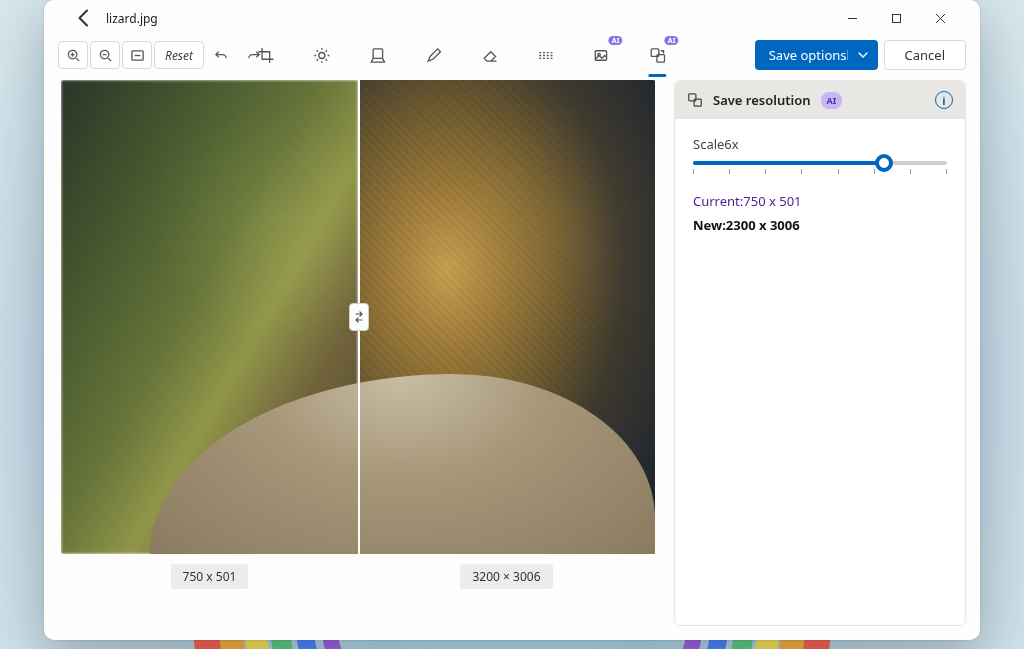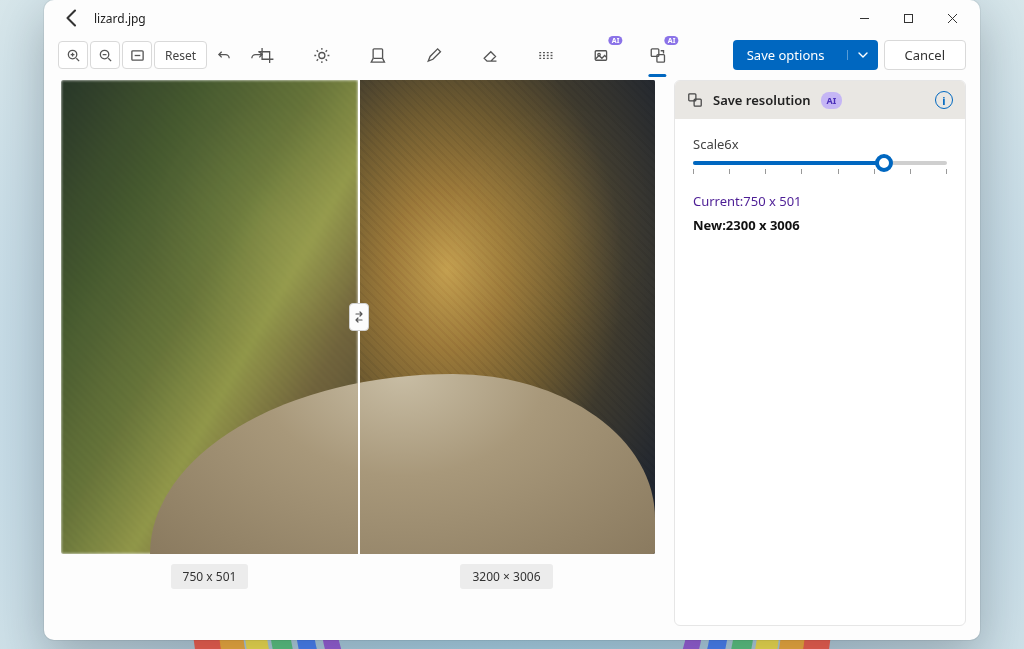--- a/index.html
+++ b/index.html
@@ -21,47 +21,47 @@
   .rainbow .r6{border:26px solid rgba(150,80,220,.85); transform:scale(.60);}
 
   .window {
     position: relative; z-index: 1;
     width: 936px; height: 640px; margin-top: 0px;
     background: #fdfdfd; border-radius: 10px;
     box-shadow: 0 18px 48px rgba(0,0,0,.22), 0 0 0 1px rgba(0,0,0,.06);
     display: flex; flex-direction: column;
   }
   .titlebar {
-    height: 36px; display: flex; align-items: center; padding: 0 6px;
+    height: 36px; display: flex; align-items: center; padding: 0 18px;
   }
   .tb-left { display:flex; align-items:center; gap:10px; padding-left:10px; }
   .tb-back { width:24px;height:24px;display:flex;align-items:center;justify-content:center;border-radius:4px;cursor:pointer;}
   .tb-title { font-size:12px; color:#222; }
   .tb-controls { margin-left:auto; display:flex; }
   .tb-btn { width:44px; height:30px; display:flex;align-items:center;justify-content:center;cursor:pointer;border-radius:4px;}
   .tb-btn svg{width:11px;height:11px;stroke:#333;stroke-width:1;fill:none;}
 
   .toolbar {
     height: 38px; display:flex; align-items:center; padding: 0 14px; gap:6px;
   }
   .tl-group{display:flex;align-items:center;gap:2px; }
   .tl-btn{height:28px;min-width:30px;padding:0 6px;display:flex;align-items:center;justify-content:center;
-    border:1px solid #d9d9d9;border-radius:4px;background:#fff;cursor:pointer;font-size:12px;color:#444;}
+    border:1px solid #d9d9d9;border-radius:4px;background:#fff;cursor:pointer;font-size:12px;color:#444;font-style:italic;}
   .tl-btn svg{width:15px;height:15px;stroke:#555;fill:none;stroke-width:1.4;}
   .tl-btn.icononly{border:none;background:transparent;}
   .glue{flex:1;}
   .tool-icons{display:flex;gap:26px;align-items:center;position:absolute;left:50%;transform:translateX(-62%);}
   .tool-icons .ti{width:30px;height:30px;display:flex;align-items:center;justify-content:center;cursor:pointer;border-radius:4px;position:relative;}
   .tool-icons .ti svg{width:17px;height:17px;stroke:#555;fill:none;stroke-width:1.4;}
   .ai-badge{position:absolute;top:-4px;right:-6px;background:#8b73e8;color:#fff;font-size:7px;font-weight:700;
     padding:1px 3px;border-radius:6px;line-height:1;}
   .ti.active::after{content:"";position:absolute;bottom:-7px;left:6px;right:6px;height:3px;background:#0067c0;border-radius:2px;}
 
   .primary-btn{height:30px;background:#0067c0;color:#fff;border:none;border-radius:4px;
-    display:flex;align-items:center;padding:0 10px 0 14px;font-size:13px;cursor:pointer;gap:22px;}
+    display:flex;align-items:center;padding:0 10px 0 14px;font-size:13px;cursor:pointer;}
   .primary-btn .chev{border-left:1px solid rgba(255,255,255,.35);padding-left:10px;display:flex;}
   .secondary-btn{height:30px;background:#fff;border:1px solid #d9d9d9;border-radius:4px;padding:0 20px;
     font-size:13px;cursor:pointer;color:#333;}
 
   .content{flex:1;display:flex;padding:6px 14px 14px 14px;gap:16px;overflow:hidden;}
   .canvas-wrap{flex:1;display:flex;flex-direction:column;align-items:center;}
   .canvas{position:relative;width:594px;height:474px;border-radius:2px;overflow:hidden;}
   .img-left,.img-right{position:absolute;top:0;height:100%;}
   .img-left{left:0;width:50%;
     background: linear-gradient(120deg,#2a3a2a 0%,#4a6030 25%,#6d7c3a 45%,#9aa04a 60%,#7a6b3e 75%,#4a4530 100%);

